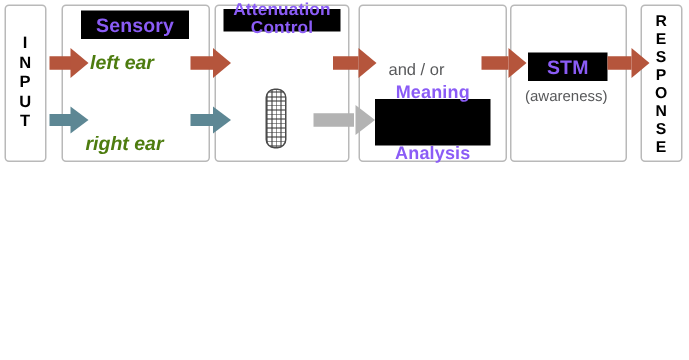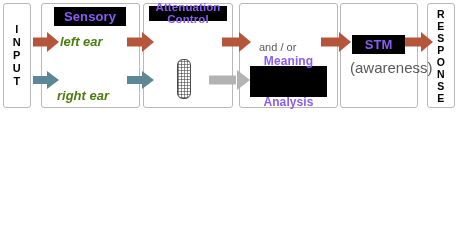--- a/index.html
+++ b/index.html
@@ -79,21 +79,21 @@
 
   <div class="plain grey" style="left:259px; top:41px; font-size:11px;">and / or</div>
 
   <div class="chip" style="left:250px; top:66px; width:77px; height:31px; font-size:12px; flex-direction:column;gap:28px;">
     <span>Meaning</span>
     <span>Analysis</span>
   </div>
 
   <div class="chip" style="left:352px; top:7px; width:53px; height:19px; font-size:13px;margin-top:28px;">STM</div>
 
-  <div class="plain grey" style="left:350px; top:59px; font-size:15px;">(awareness)</div>
+  <div class="plain grey" style="left:350px; top:59px; font-size:10px;">(awareness)</div>
 
   <div class="vstack" style="left:427px; top:3px; width:28px; height:105px; font-size:10.5px; line-height:12px; letter-spacing:.5px;">
     <span>R</span>
     <span>E</span>
     <span>S</span>
     <span>P</span>
     <span>O</span>
     <span>N</span>
     <span>S</span>
     <span>E</span>

